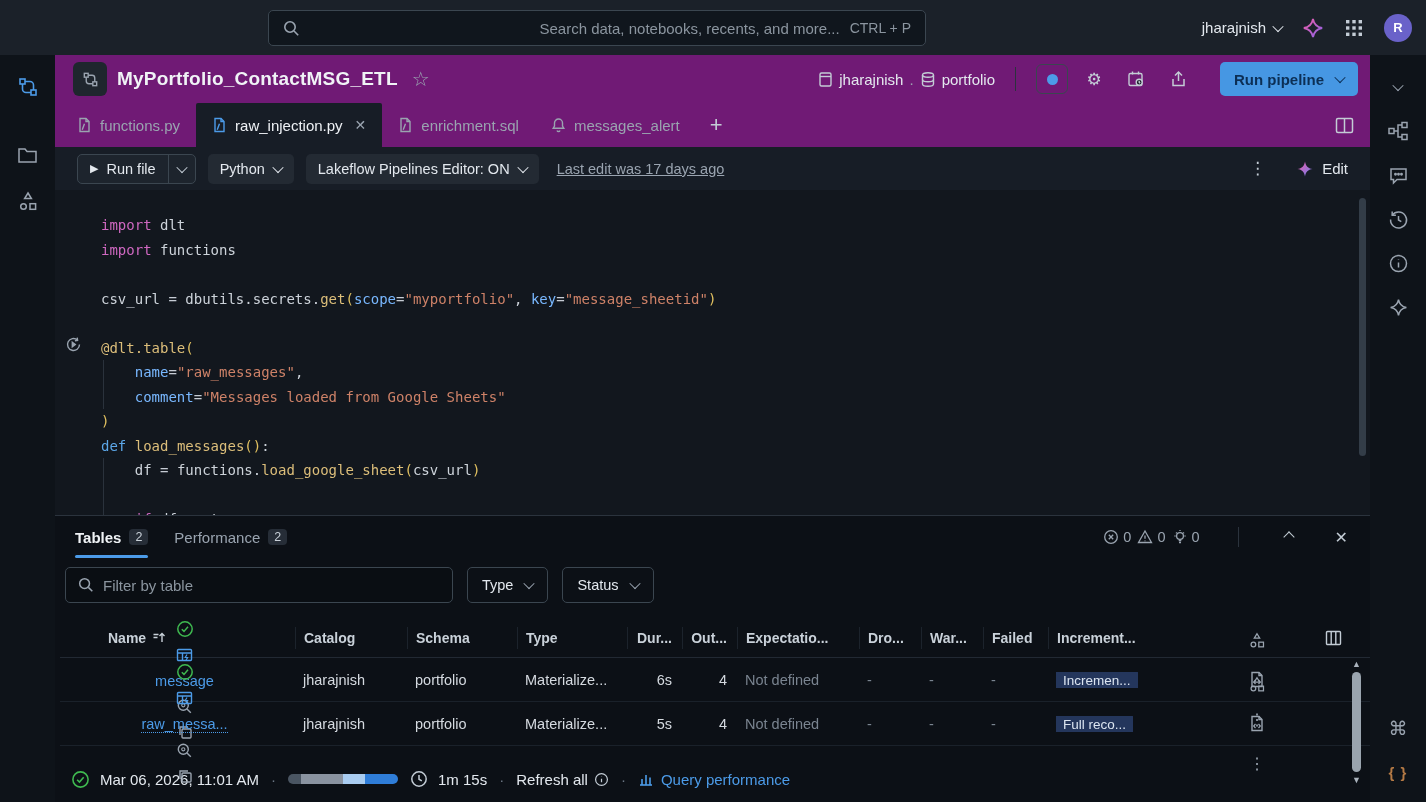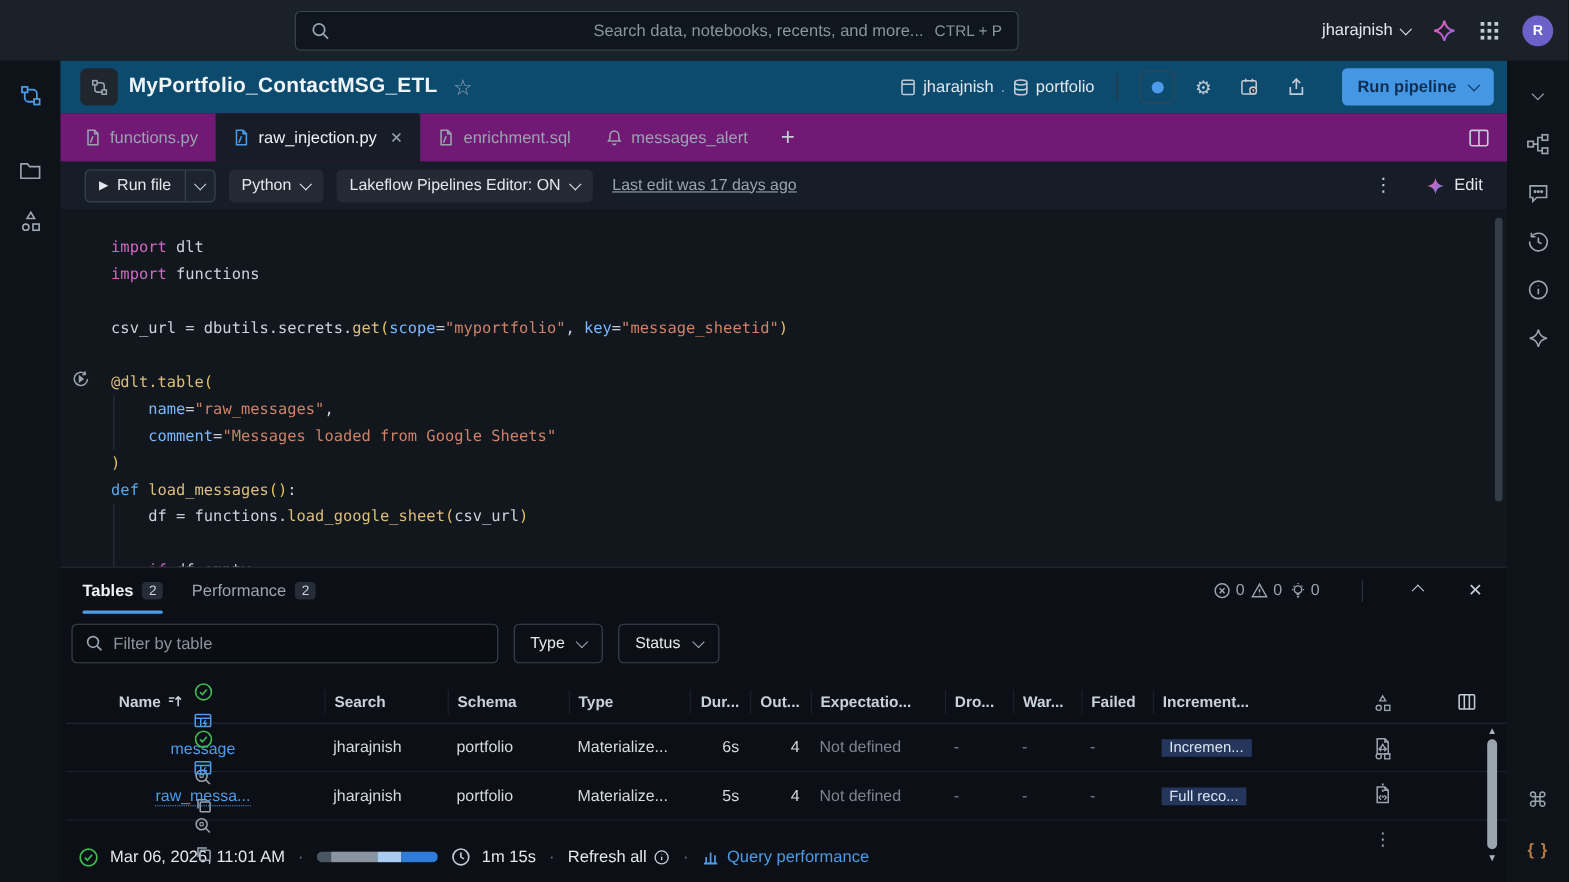--- a/index.html
+++ b/index.html
@@ -27,21 +27,21 @@
   .rail { width:55px; background:#0e1319; display:flex; flex-direction:column; align-items:center; }
   .rail.right { width:56px; }
   .rail .ric { width:40px; height:40px; display:flex; align-items:center; justify-content:center;
     color:#9aa4b0; cursor:pointer; margin-top:4px; }
   .rail .ric.active { color:#4c9be8; }
   .rail .spacer { flex:1; }
 
   .main { flex:1; display:flex; flex-direction:column; background:#12171e; min-width:0; }
 
   
-  .titlebar { height:48px; background:#0c4a6e; display:flex; align-items:center; padding:0 12px 0 18px; gap:10px; }
+  .titlebar { height:48px; background:#701a75; display:flex; align-items:center; padding:0 12px 0 18px; gap:10px; }
   .titlechip { width:34px; height:34px; background:#1f262e; border-radius:6px;
     display:flex; align-items:center; justify-content:center; color:#9aa4b0; }
   .title { font-size:19px; font-weight:700; color:#f0f3f6; letter-spacing:.2px; }
   .star { color:#9aa4b0; font-size:20px; margin-left:4px; cursor:pointer; }
   .titlebar .grow { flex:1; }
   .cat { display:flex; align-items:center; gap:6px; color:#e3e8ee; font-size:15px; }
   .vdiv { width:1px; height:24px; background:#2b333d; margin:0 10px; }
   .envbtn { width:32px; height:30px; border:1px solid #3b4650; border-radius:6px;
     display:flex; align-items:center; justify-content:center; cursor:pointer; }
   .envdot { width:11px; height:11px; border-radius:50%; background:#4c9be8; }
@@ -466,21 +466,21 @@
       </div>
 
       <div class="tbl">
         <div class="thead">
             <div class="hc">Name<span>
                 <svg width="14" height="13" viewBox="0 0 14 13" fill="none" stroke="#c9d1d9" stroke-width="1.4">
                   <path d="M1.5 3.5h5M1.5 6.5h4"></path>
                   <path d="M10 11V2.5M7.5 5L10 2.5 12.5 5"></path>
                 </svg>
               </span></div>
-            <div class="hc">Search</div>
+            <div class="hc">Catalog</div>
             <div class="hc">Schema</div>
             <div class="hc">Type</div>
             <div class="hc r">Dur...</div>
             <div class="hc r">Out...</div>
             <div class="hc">Expectatio...</div>
             <div class="hc">Dro...</div>
             <div class="hc">War...</div>
             <div class="hc">Failed</div>
             <div class="hc">Increment...</div>
             <div class="hlast">

